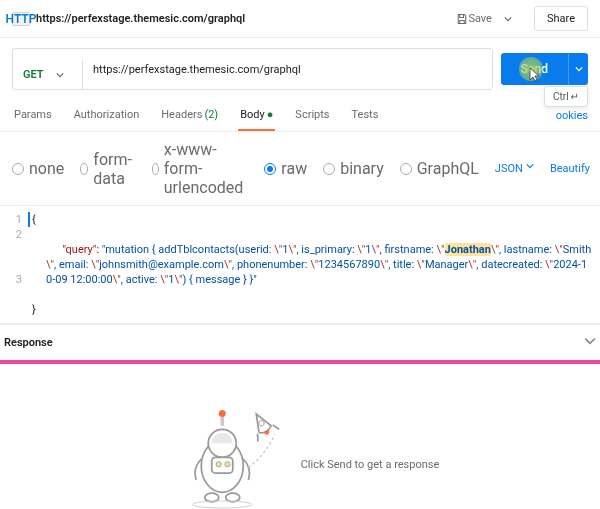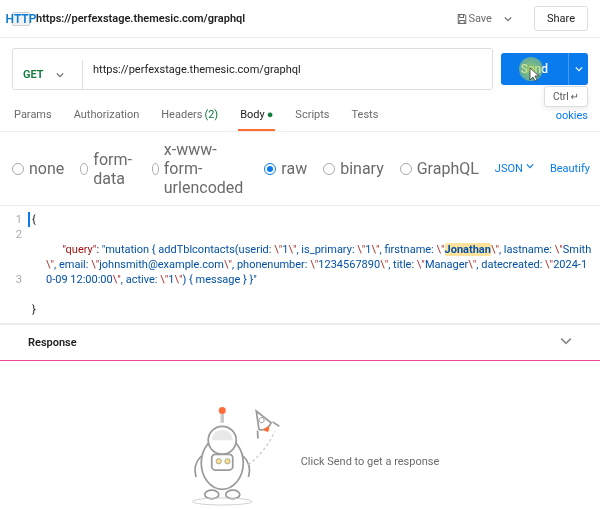--- a/index.html
+++ b/index.html
@@ -47,21 +47,21 @@
 .code { flex: 1; padding: 6px 8px 6px 4px; position: relative; }
 .code-line { line-height: 15px; white-space: pre-wrap; word-break: break-all; }
 .cur-line { position: relative; }
 .cur-line::before { content:""; position:absolute; left:-4px; top:0; bottom:0; width:2px; background:#097bed; }
 .s-punc { color: #212121; }
 .s-key { color: #a31515; }
 .s-str { color: #0451a5; }
 .s-esc { color: #aa3731; }
 .hl { background: rgba(255, 200, 60, 0.5); border-radius: 2px; font-weight: bold; }
 
-.resp-header { display: flex; align-items: center; padding: 10px 28px; border-bottom: 1px solid #ec4899; border-top: 1px solid #ededed; }
+.resp-header { display: flex; align-items: center; padding: 10px 4px; border-bottom: 4px solid #ec4899; border-top: 1px solid #ededed; }
 .resp-title { font-size: 11px; color: #212121; font-weight: 600; }
 .resp-chevron { margin-left: auto; color: #888; }
 
 .empty-state { display: flex; flex-direction: row; align-items: center; justify-content: center; padding: 40px 0 20px; }
 .illus { width: 140px; height: 110px; margin-bottom: 10px; }
 .empty-text { font-size: 11px; color: #6b6b6b; }
 </style>
 </head>
 <body>
 

